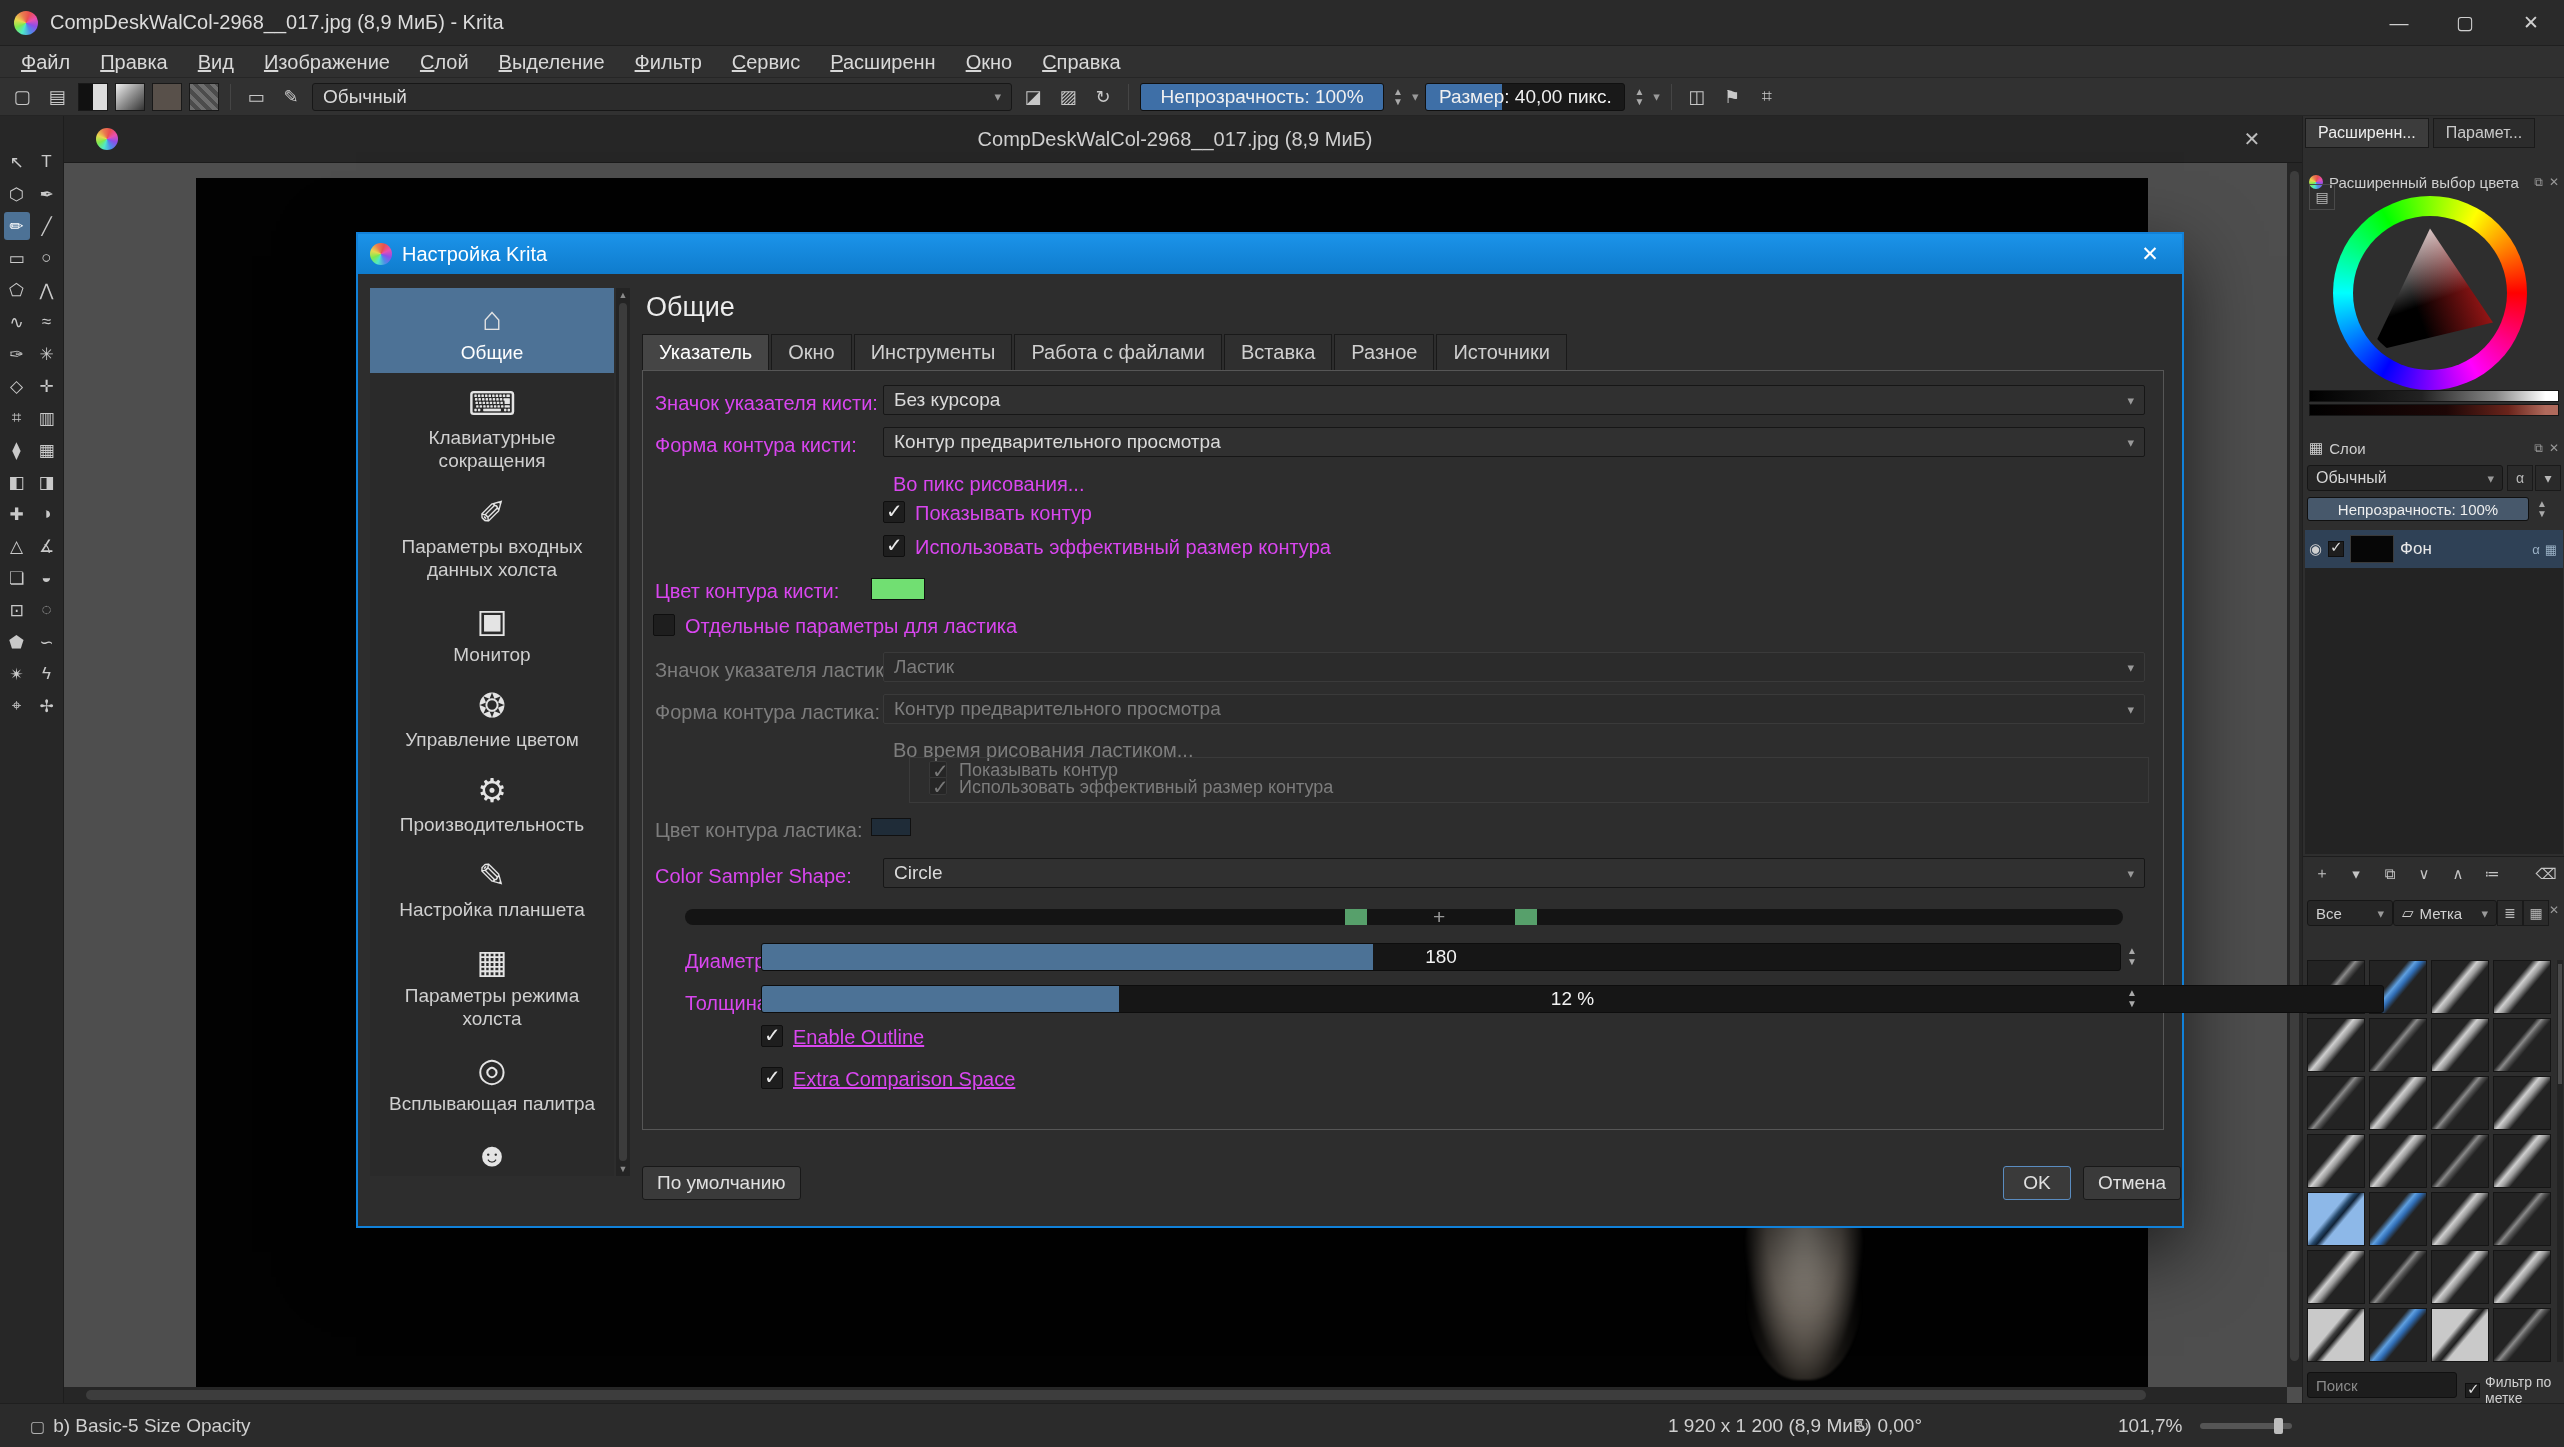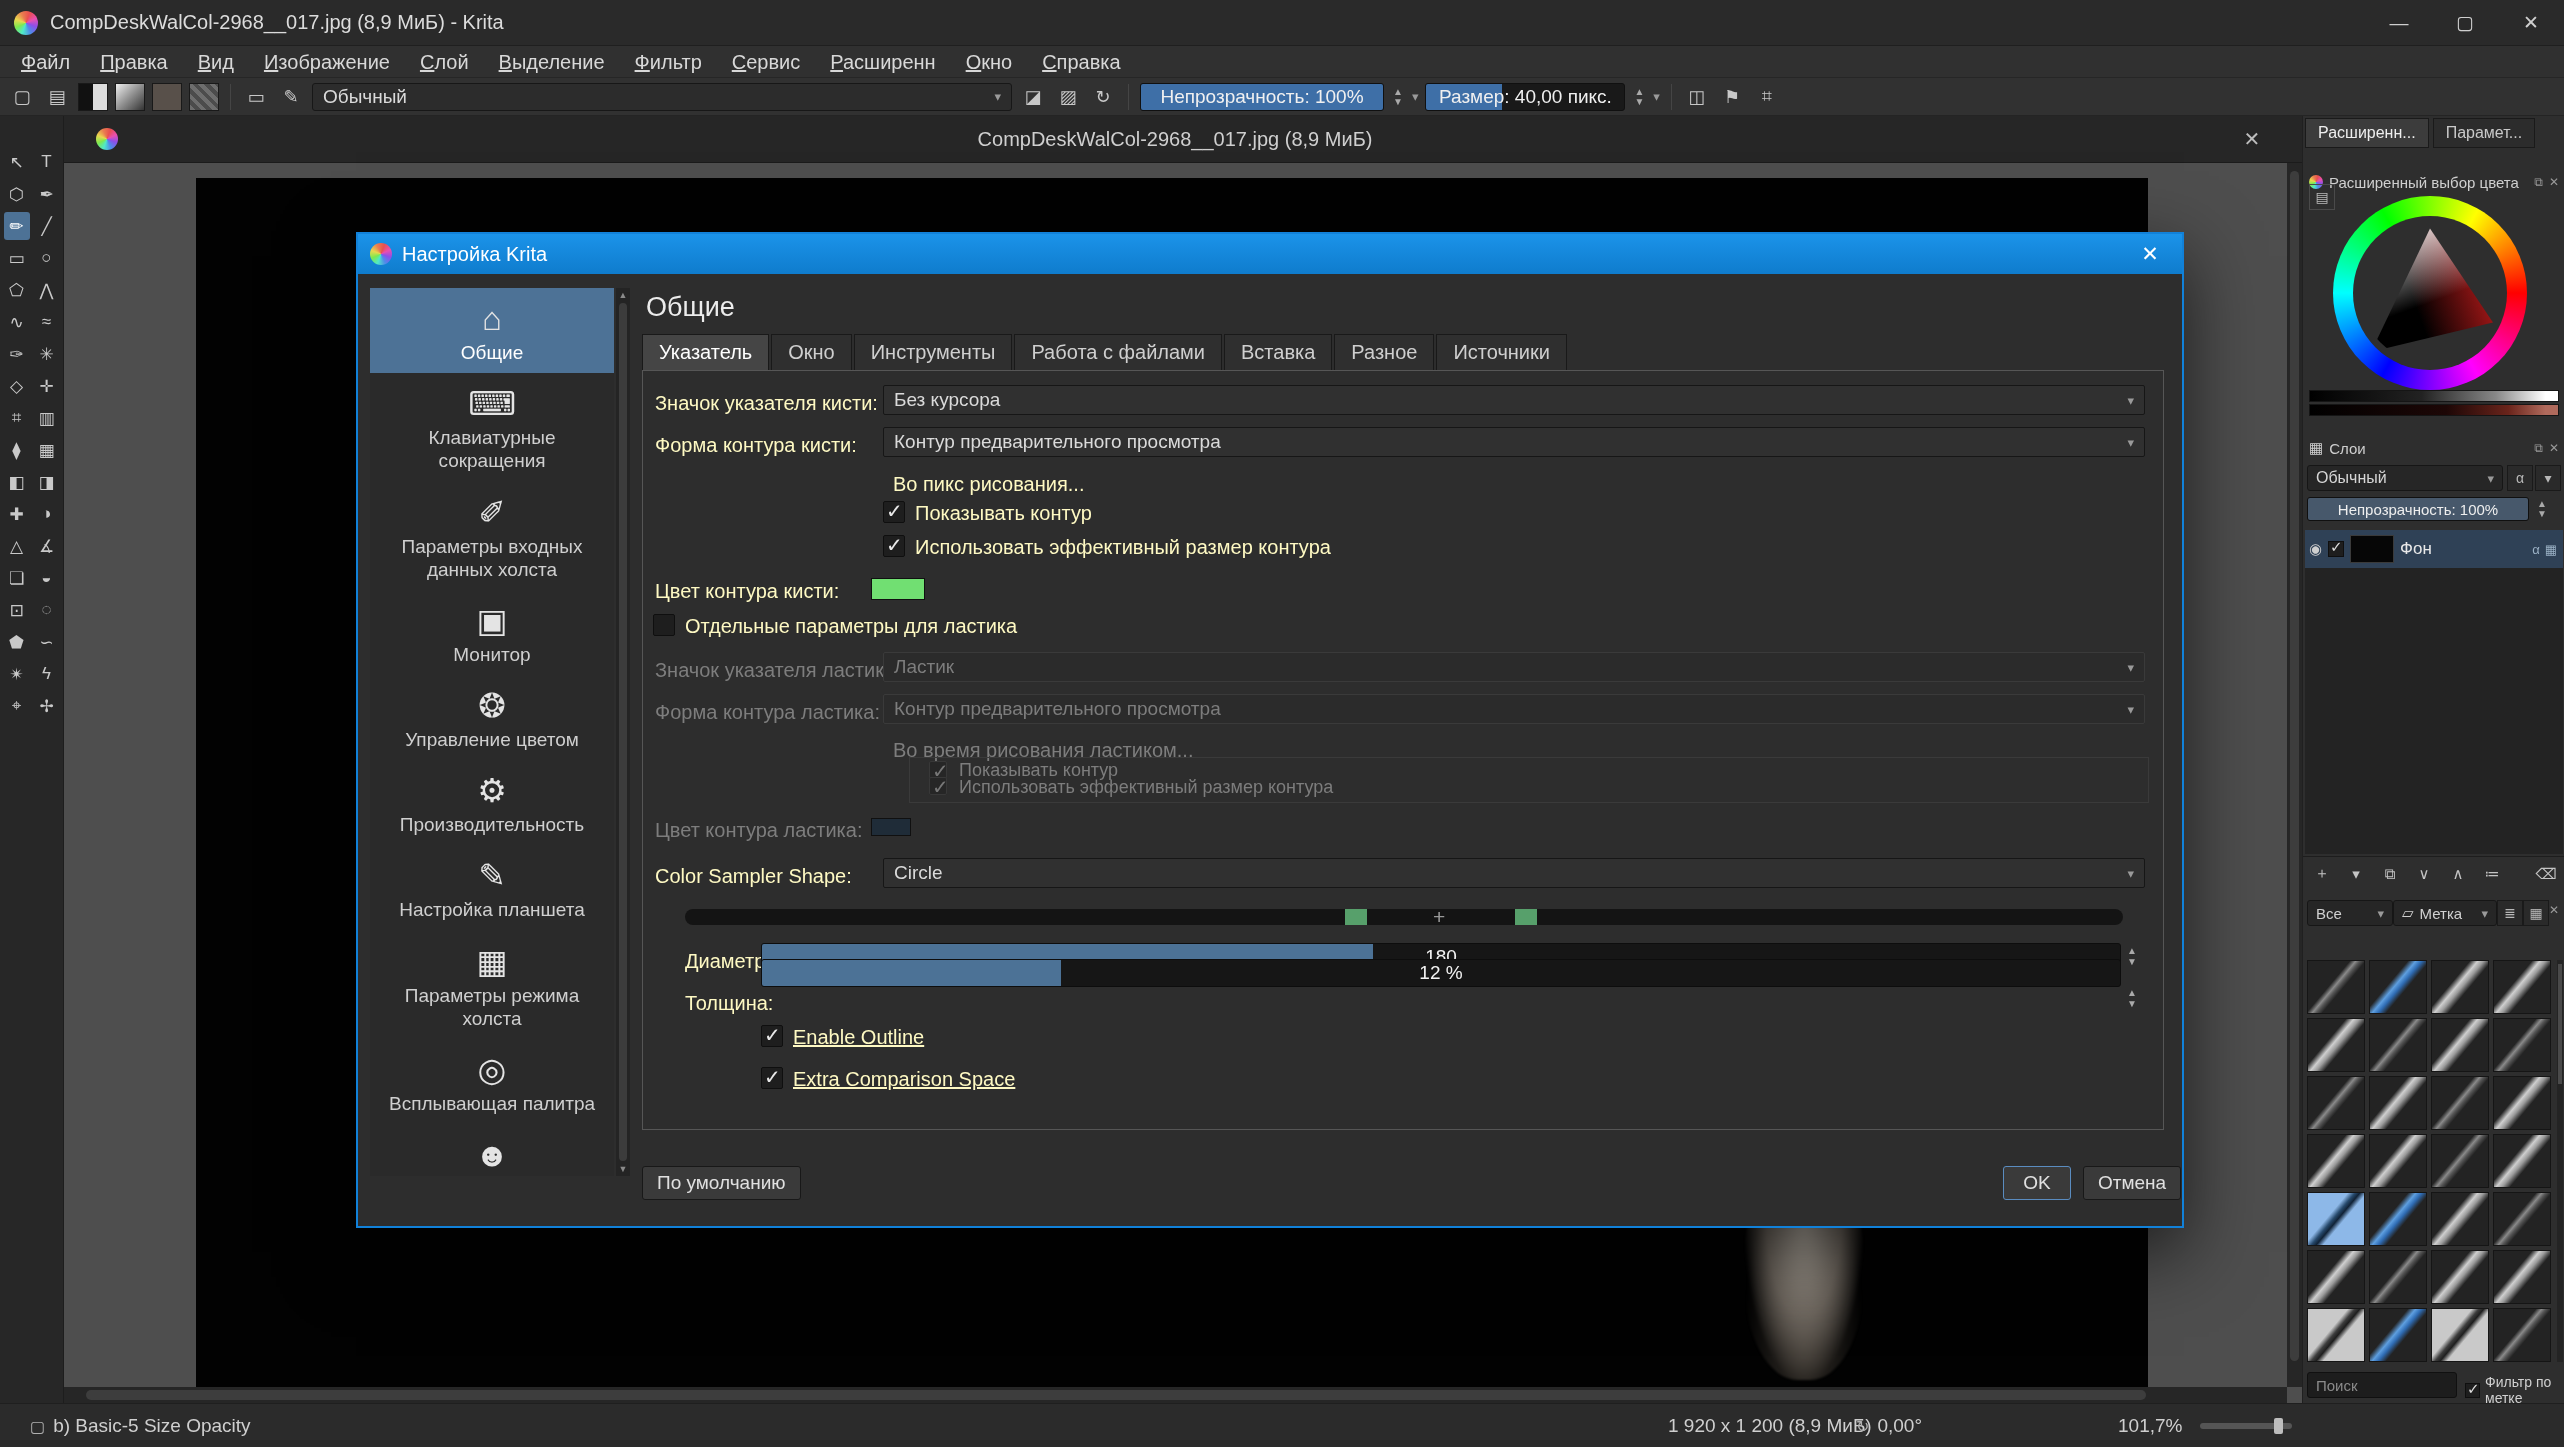--- a/index.html
+++ b/index.html
@@ -166,21 +166,21 @@
 .cfg-scroll{position:absolute;left:258px;top:54px;width:14px;height:888px;background:#242424;
   display:flex;flex-direction:column;align-items:center;justify-content:space-between;
   font-size:9px;color:#8a8a8a;padding:2px 0}
 .cfg-scroll .thumb{width:8px;flex:1;margin:3px 0;background:#3c3c3c;border-radius:4px}
 .cfg-head{position:absolute;left:288px;top:58px;font-size:27px;color:#ececec}
 .cfg-tabs{position:absolute;left:284px;top:100px;display:flex}
 .cfg-tab{padding:6px 16px;font-size:20px;background:#2f2f2f;border:1px solid #191919;
   border-bottom:none;color:#cfcfcf;margin-right:2px}
 .cfg-tab.selected{background:#454545;color:#fff}
 .cfg-panel{position:absolute;left:284px;top:136px;width:1522px;height:760px;border:1px solid #565656}
-.frm-label{position:absolute;font-size:20px;color:#fef9c3;white-space:nowrap}
+.frm-label{position:absolute;font-size:20px;color:#d946ef;white-space:nowrap}
 .dis{color:#7d7d7d !important}
 .frm-combo{position:absolute;height:30px;background:#303030;border:1px solid #161616;border-radius:2px;
   display:flex;align-items:center;padding:0 10px;font-size:19px;color:#dadada}
 .frm-combo .arrow{margin-left:auto}
 .frm-combo.discombo{color:#7d7d7d;background:#2b2b2b;border-color:#3a3a3a}
 .cb{position:absolute;width:22px;height:22px;background:#1e1e1e;border:1px solid #0f0f0f;border-radius:2px}
 .cb.checked::after{content:"✓";position:absolute;left:2px;top:-3px;font-size:20px;color:#e8e8e8}
 .cb.discb{background:#262626;border-color:#383838}
 .cb.discb::after{color:#777}
 .swatch{position:absolute;border:1px solid #101010}
@@ -736,21 +736,21 @@
       <div class="kslider" style="left:118px;top:572px;width:1360px">
         <div class="fill" style="width:45%"></div>
         <div class="val">180</div>
       </div>
       <div class="sl-arrows" style="left:1484px;top:574px">
           <span>▲</span>
           <span>▼</span>
         </div>
 
       <div class="frm-label" style="left:42px;top:621px">Толщина:</div>
-      <div class="kslider" style="left:118px;top:588px;width:1360px">
+      <div class="kslider" style="left:118px;top:614px;width:1623px">
         <div class="fill" style="width:22%"></div>
         <div class="val">12 %</div>
       </div>
       <div class="sl-arrows" style="left:1484px;top:616px">
           <span>▲</span>
           <span>▼</span>
         </div>
 
       <span class="cb checked" style="left:118px;top:654px"></span>
       <div class="frm-label underline" style="left:150px;top:655px">Enable Outline</div>

